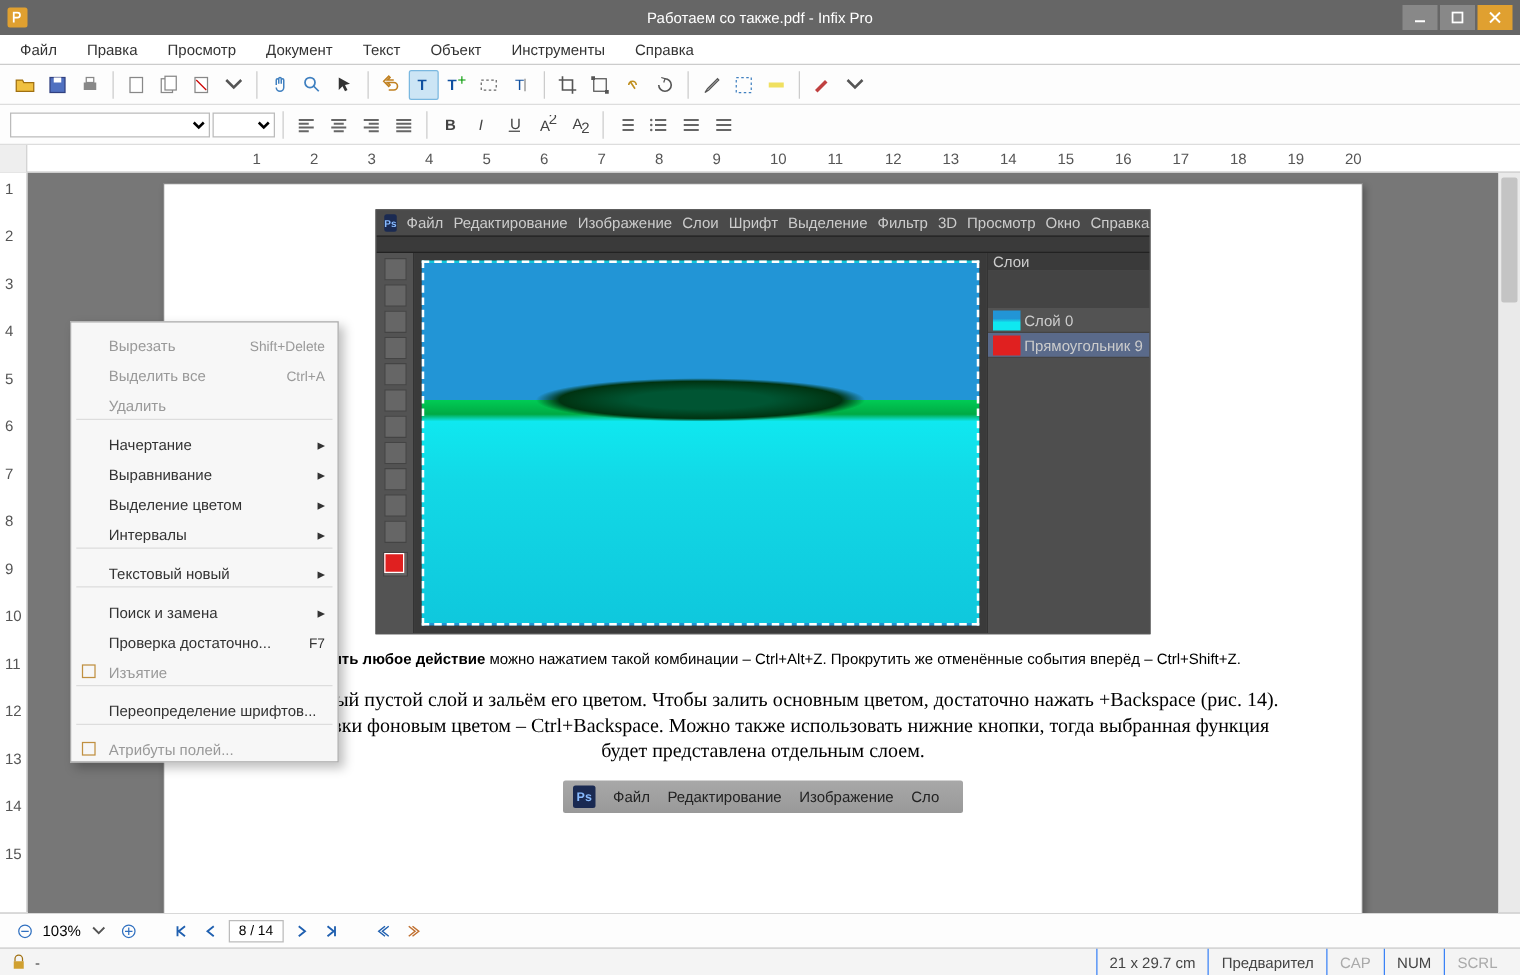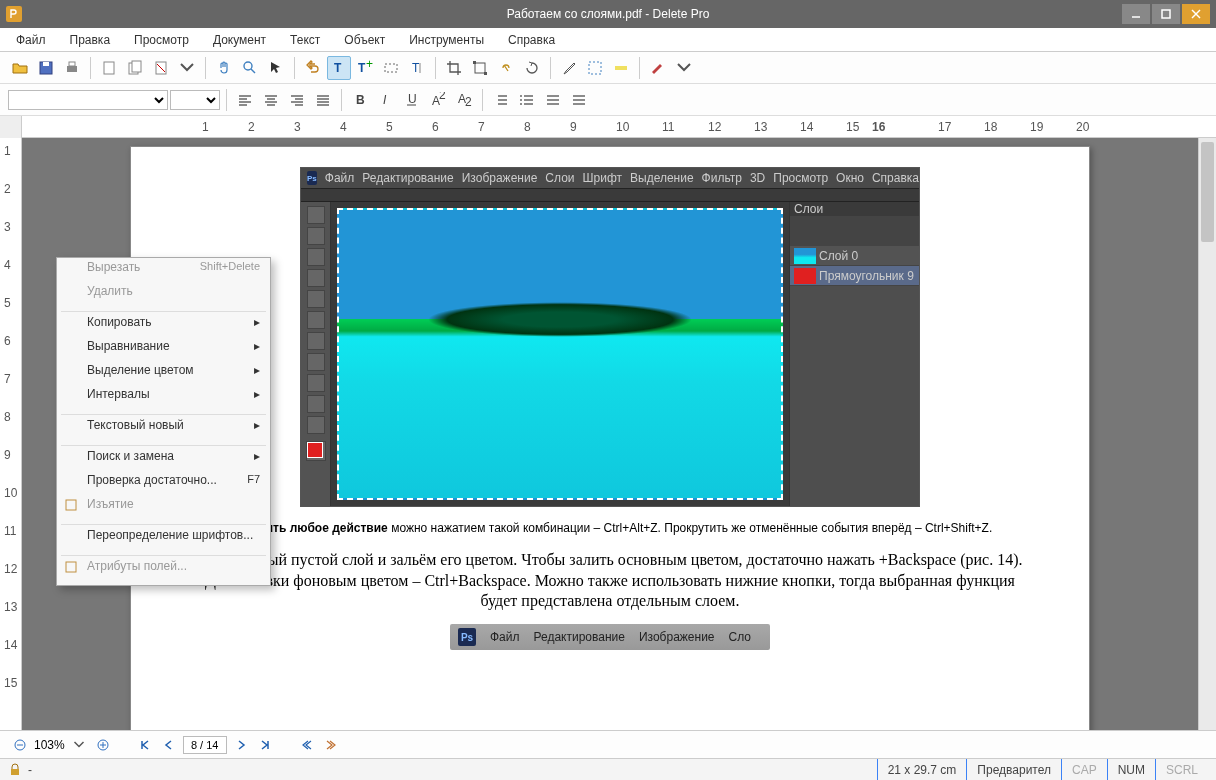--- a/index.html
+++ b/index.html
@@ -58,21 +58,21 @@
 .ps-panels .sel{background:#5a6a8a}
 
 .caption{text-align:center;font-family:"Times New Roman",serif;font-size:15px;margin:6px 0 18px}
 .body-text{font-family:"Times New Roman",serif;font-size:16px;text-align:justify;line-height:1.3;margin-bottom:12px}
 .body-text b{font-weight:bold}
 
 .ps-strip{width:320px;height:26px;margin:0 auto;background:linear-gradient(#a8a8a8,#999);display:flex;align-items:center;gap:14px;padding:0 8px;font-size:12px;color:#222;border-radius:2px}
 .ps-strip .pslogo2{width:18px;height:18px;background:#1a2a52;color:#8bf;display:flex;align-items:center;justify-content:center;font-weight:bold;font-size:10px;border-radius:2px}
 
 .ctxmenu{position:absolute;left:56px;top:257px;width:215px;background:#f7f7f7;border:1px solid #aaa;box-shadow:4px 4px 8px rgba(0,0,0,.25);z-index:500;padding:2px 0}
-.ctxmenu .row{display:flex;align-items:flex-start;height:24px;padding:0 10px 0 30px;color:#333;position:relative}
+.ctxmenu .row{display:flex;align-items:flex-end;height:24px;padding:0 10px 0 30px;color:#333;position:relative}
 .ctxmenu .row.disabled{color:#999}
 .ctxmenu .row .sc{margin-left:auto;font-size:11px}
 .ctxmenu .row .arr{margin-left:auto}
 .ctxmenu .sep{height:1px;background:#ddd;margin:3px 4px}
 .ctxmenu .ico{position:absolute;left:6px;width:16px;height:16px;display:flex;align-items:center;justify-content:center}
 
 .vscroll{width:18px;background:#eaeaea;border-left:1px solid #ccc;position:relative}
 .vscroll .thumb{position:absolute;top:4px;left:2px;right:2px;height:100px;background:#c4c4c4;border-radius:2px}
 
 .navbar{height:28px;background:#fdfdfd;border-top:1px solid #ccc;display:flex;align-items:center;padding:0 10px;gap:4px}
@@ -87,21 +87,21 @@
 </style>
 </head>
 <body>
 
 <div class="titlebar">
   <div class="icon">
       <svg viewBox="0 0 10 10">
         <path d="M2 9V1h3a2 2 0 010 4H2" fill="none" stroke="#fff" stroke-width="1.4"></path>
       </svg>
     </div>
-  <div class="title">Работаем со слоями.pdf - Delete Pro</div>
+  <div class="title">Работаем со также.pdf - Infix Pro</div>
   <div class="winbtns">
     <div>
         <svg viewBox="0 0 10 10">
           <line x1="1" y1="8" x2="9" y2="8"></line>
         </svg>
       </div>
     <div>
         <svg viewBox="0 0 10 10">
           <rect x="1" y="1" width="8" height="8"></rect>
         </svg>
@@ -355,21 +355,21 @@
       <div class="lbl" style="left: 410px;">6</div>
       <div class="lbl" style="left: 456px;">7</div>
       <div class="lbl" style="left: 502px;">8</div>
       <div class="lbl" style="left: 548px;">9</div>
       <div class="lbl" style="left: 594px;">10</div>
       <div class="lbl" style="left: 640px;">11</div>
       <div class="lbl" style="left: 686px;">12</div>
       <div class="lbl" style="left: 732px;">13</div>
       <div class="lbl" style="left: 778px;">14</div>
       <div class="lbl" style="left: 824px;">15</div>
-      <div class="lbl" style="left: 850px; font-weight: bold;">16</div>
+      <div class="lbl" style="left: 870px;">16</div>
       <div class="lbl" style="left: 916px;">17</div>
       <div class="lbl" style="left: 962px;">18</div>
       <div class="lbl" style="left: 1008px;">19</div>
       <div class="lbl" style="left: 1054px;">20</div>
     </div>
 </div>
 
 <div class="workspace">
   <div class="vruler" id="vruler">
       <div class="lbl" style="top: 6px;">1</div>
@@ -457,25 +457,29 @@
       <div class="thumb"></div>
     </div>
 </div>
 
 <div class="ctxmenu" id="ctxmenu">
     <div class="row disabled">
       <span>Вырезать</span>
       <span class="sc">Shift+Delete</span>
     </div>
     <div class="row disabled">
+      <span>Выделить все</span>
+      <span class="sc">Ctrl+A</span>
+    </div>
+    <div class="row disabled">
       <span>Удалить</span>
     </div>
     <div class="sep"></div>
     <div class="row">
-      <span>Копировать</span>
+      <span>Начертание</span>
       <span class="arr">▸</span>
     </div>
     <div class="row">
       <span>Выравнивание</span>
       <span class="arr">▸</span>
     </div>
     <div class="row">
       <span>Выделение цветом</span>
       <span class="arr">▸</span>
     </div>

